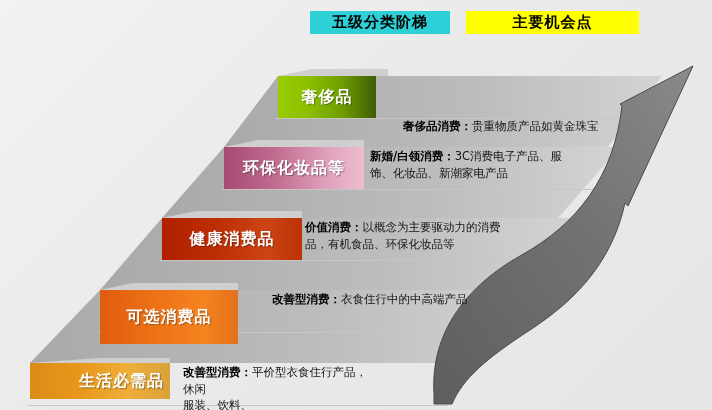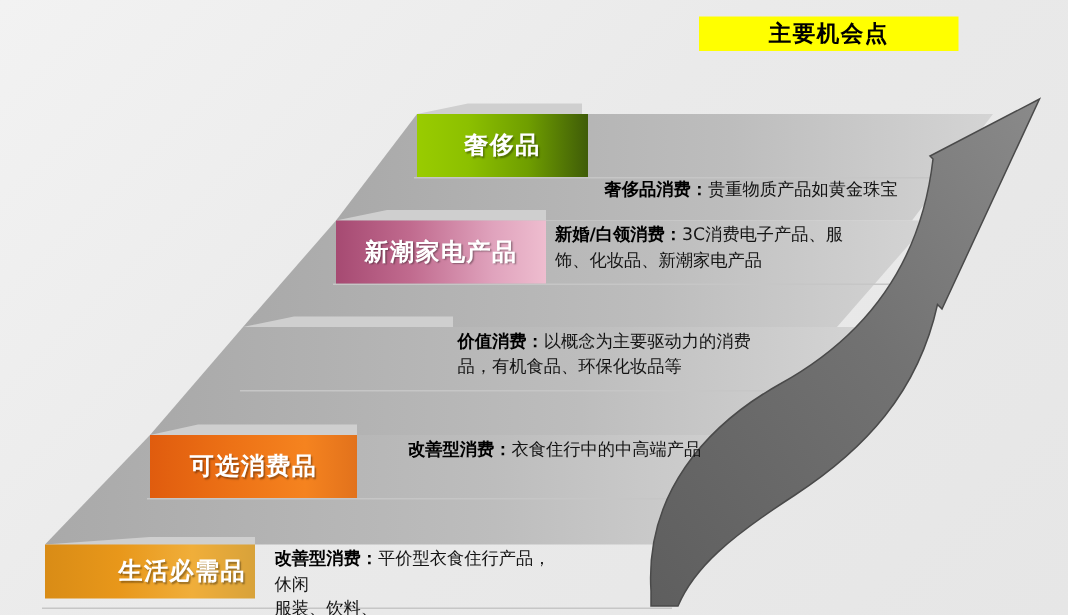--- a/index.html
+++ b/index.html
@@ -72,33 +72,33 @@
     letter-spacing: 1px;
     text-shadow: 1px 1px 1px rgba(0,0,0,.35);
     white-space: nowrap;
   }
   .step-box.s0 { 
     left: 30px; top: 363px; width: 140px; height: 36px;
     background: linear-gradient(to right, #d98c16 0%, #e8971a 35%, #f0ae3a 70%, #d8a23a 100%);
     padding-left: 43px;
   }
   .step-box.s1 { 
-    left: 100px; top: 290px; width: 138px; height: 42px;
+    left: 100px; top: 290px; width: 138px; height: 54px;
     background: linear-gradient(to right, #e05c0e 0%, #ed7216 40%, #f5831f 75%, #e2721c 100%);
   }
   .step-box.s2 { 
     left: 162px; top: 218px; width: 140px; height: 42px;
     background: linear-gradient(to right, #b02000 0%, #be2e06 40%, #cc4514 75%, #bb3206 100%);
   }
   .step-box.s3 { 
     left: 224px; top: 147px; width: 140px; height: 42px;
     background: linear-gradient(to right, #a64a72 0%, #c06a8e 35%, #e0a3bd 75%, #eebdcf 100%);
   }
   .step-box.s4 { 
-    left: 278px; top: 76px; width: 114px; height: 42px;
+    left: 278px; top: 76px; width: 98px; height: 42px;
     background: linear-gradient(to right, #99cc00 0%, #8cc000 30%, #6f9e00 65%, #3f5c08 100%);
   }
 
   
   .opp {
     position: absolute;
     font-size: 11.5px;
     line-height: 1.45;
     color: #141414;
     width: 250px;
@@ -170,30 +170,34 @@
              C 578 224, 614 176, 622 106
              L 620 104
              L 693 66
              L 628 206
              L 625 203
              C 612 262, 576 300, 530 330
              C 487 358, 463 378, 452 404
              L 434 404 Z" fill="url(#arrowGrad)" stroke="#4a4a4a" stroke-width="1"></path>
   </svg>
 
+  <div class="legend-chip" id="chip-ladder">五级分类阶梯</div>
   <div class="legend-chip" id="chip-opportunity">主要机会点</div>
 
   <div class="step-box s0">
     <span>生活必需品</span>
   </div>
   <div class="step-box s1">
     <span>可选消费品</span>
   </div>
+  <div class="step-box s2">
+    <span>健康消费品</span>
+  </div>
   <div class="step-box s3">
-    <span>新潮家电产品</span>
+    <span>环保化妆品等</span>
   </div>
   <div class="step-box s4">
     <span>奢侈品</span>
   </div>
 
   <div class="opp o0">
     <b>改善型消费：</b><span>平价型衣食住行产品，休闲</span>
     <span class="line">服装、饮料、</span>
   </div>
 

